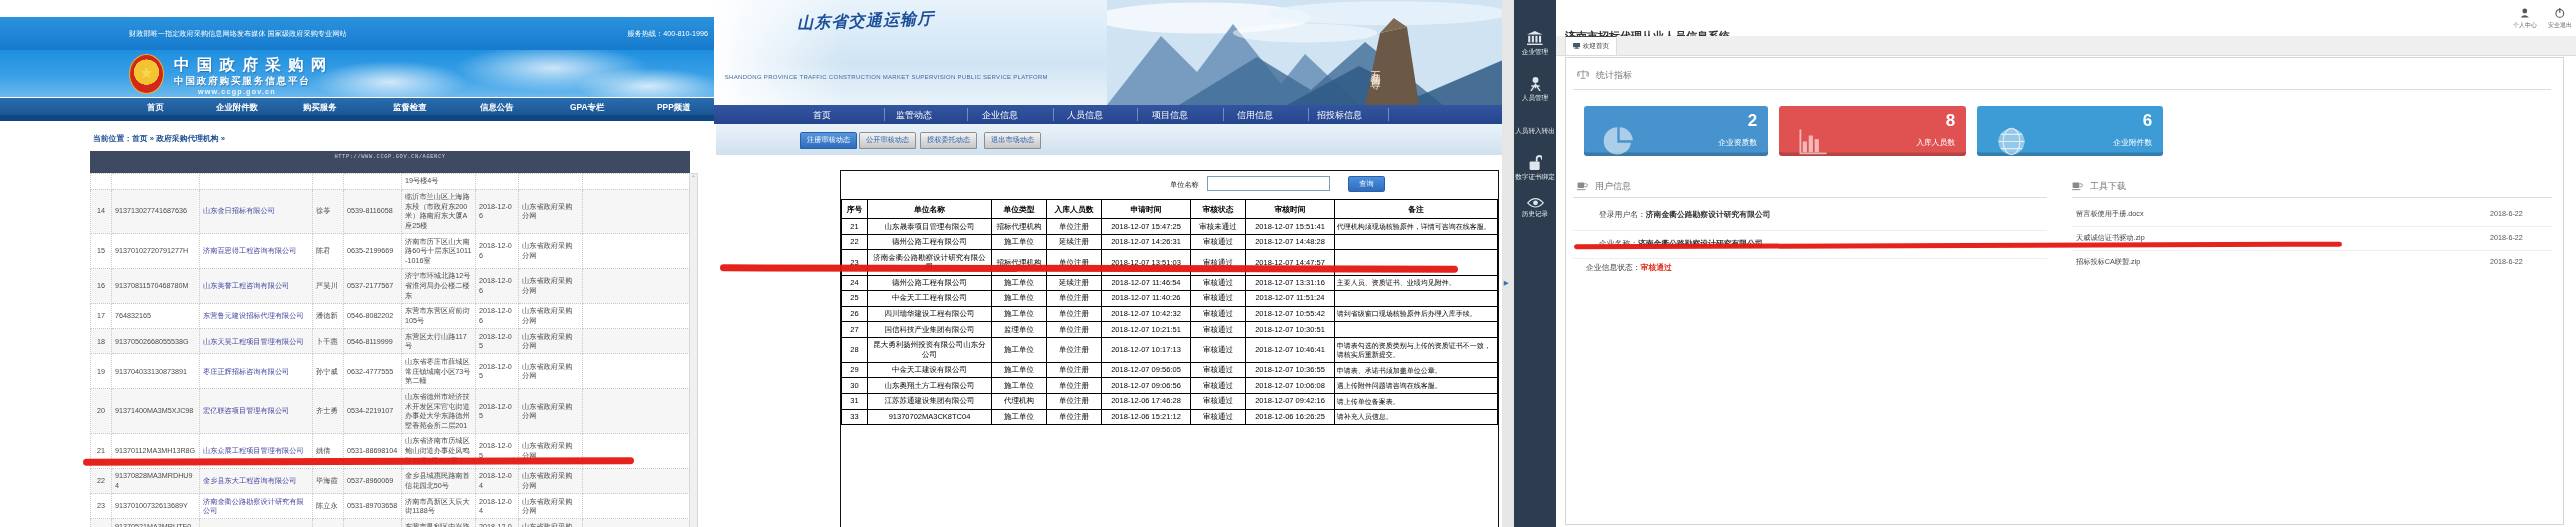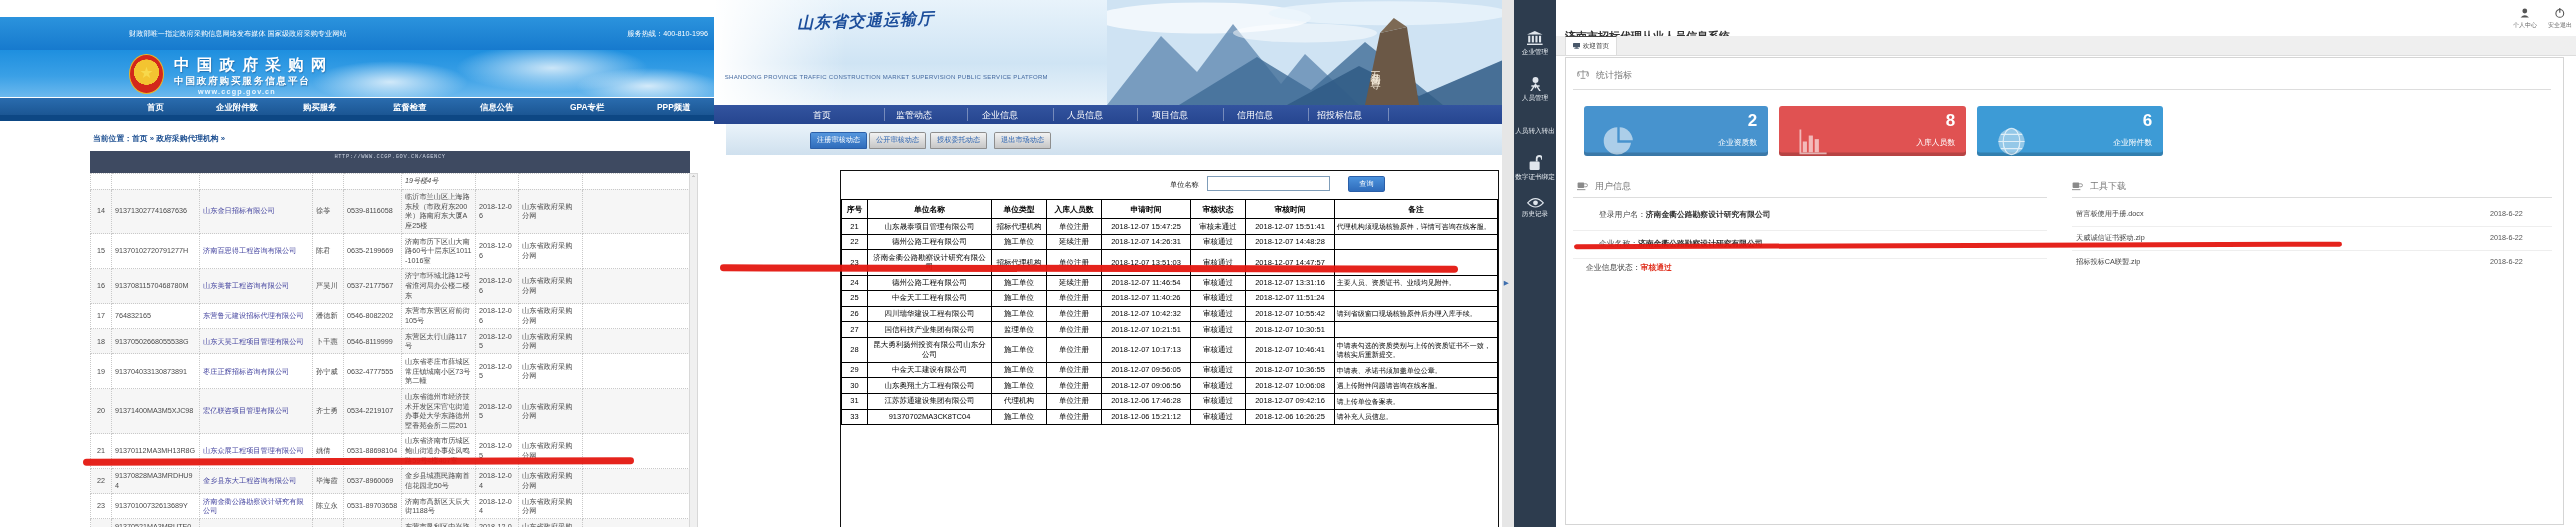--- a/index.html
+++ b/index.html
@@ -39,21 +39,21 @@
   .mp-banner{left:0;top:0;width:789px;height:105px;background:linear-gradient(180deg,#e8f3fb 0%,#cfe4f4 60%,#e9f3fa 100%);overflow:hidden;}
   .mp-banner-fadeL{position:absolute;left:0;top:0;width:132px;height:105px;background:linear-gradient(90deg,#ffffff, rgba(255,255,255,0));}
   .mp-script{position:absolute;left:83px;top:10.8px;font-family:"DejaVu Serif","Liberation Serif",serif;
     font-style:italic;font-weight:bold;font-size:16px;color:#1c4e9b;transform:rotate(-2deg);letter-spacing:1.2px;}
   .mp-title{position:absolute;left:9.6px;top:49px;font-size:18.6px;font-weight:bold;color:#1a57a8;letter-spacing:1.2px;}
   .mp-subtitle{position:absolute;left:10.8px;top:74px;font-size:6px;color:#44699f;letter-spacing:0.3px;}
   .mp-mountain{position:absolute;right:0;top:0;width:396px;height:105px;}
   .mp-nav{left:0;top:105px;width:789px;height:19px;background:linear-gradient(180deg,#33549f,#26458f);}
   .mp-nav span.item{position:absolute;top:4.2px;color:#fff;font-size:9px;cursor:pointer;}
   .mp-nav i.sep{position:absolute;top:3px;width:0.6px;height:13px;background:rgba(255,255,255,.35);}
-  .mp-tabsrow{left:12px;top:124px;width:789px;height:31px;background:linear-gradient(180deg,#eaf3fa,#cfe0ee);}
+  .mp-tabsrow{left:2px;top:124px;width:789px;height:31px;background:linear-gradient(180deg,#eaf3fa,#cfe0ee);}
   .mp-tab{position:absolute;top:8.4px;height:14.4px;line-height:14.4px;padding:0 6px;font-size:7.2px;color:#2a62b0;
     background:linear-gradient(180deg,#f2f2f2,#c6c6c6);border:0.6px solid #8e8e8e;border-radius:1.8px 1.8px 0 0;cursor:pointer;white-space:nowrap;}
   .mp-tab.active{background:linear-gradient(180deg,#5596dd,#2f6cbb);color:#fff;border-color:#2b5fa8;}
   .mp-box{left:126px;top:170px;width:659px;height:420px;background:#fff;border:1.2px solid #111;box-sizing:border-box;overflow:hidden;}
   .mp-search{position:absolute;left:0;top:0;width:100%;height:28px;border-bottom:1.2px solid #111;background:#fff;}
   .mp-search label{position:absolute;left:329px;top:9px;font-size:7.2px;color:#222;}
   .mp-search input{position:absolute;left:366px;top:5.4px;width:123px;height:14.4px;border:0.6px solid #7f9db9;box-sizing:border-box;font-size:7.2px;padding:0 2.4px;}
   .mp-search .btn{position:absolute;left:507px;top:5.4px;width:37px;height:15.6px;line-height:14.4px;text-align:center;font-size:7.2px;color:#fff;
     background:linear-gradient(180deg,#4b92dd,#2f6cbb);border:0.6px solid #2b5fa8;border-radius:1.8px;box-sizing:border-box;cursor:pointer;}
   #mp-table{position:absolute;left:0;top:28px;width:656px;border-collapse:collapse;table-layout:fixed;}
@@ -132,21 +132,21 @@
           <col style="width:88px">
           <col style="width:113px">
           <col style="width:31px">
       <col style="width:58px">
           <col style="width:74px">
           <col style="width:43px">
           <col style="width:64px">
           <col style="width:107px">
     </colgroup>
         <tbody id="lp-tbody">
-          <tr style="height: 12px; font-style: italic;">
+          <tr style="height: 12px;">
             <td class="num"></td>
             <td class="code"></td>
             <td class="lname"></td>
             <td></td>
             <td></td>
             <td>19号楼4号</td>
             <td></td>
             <td></td>
             <td> </td>
           </tr>

